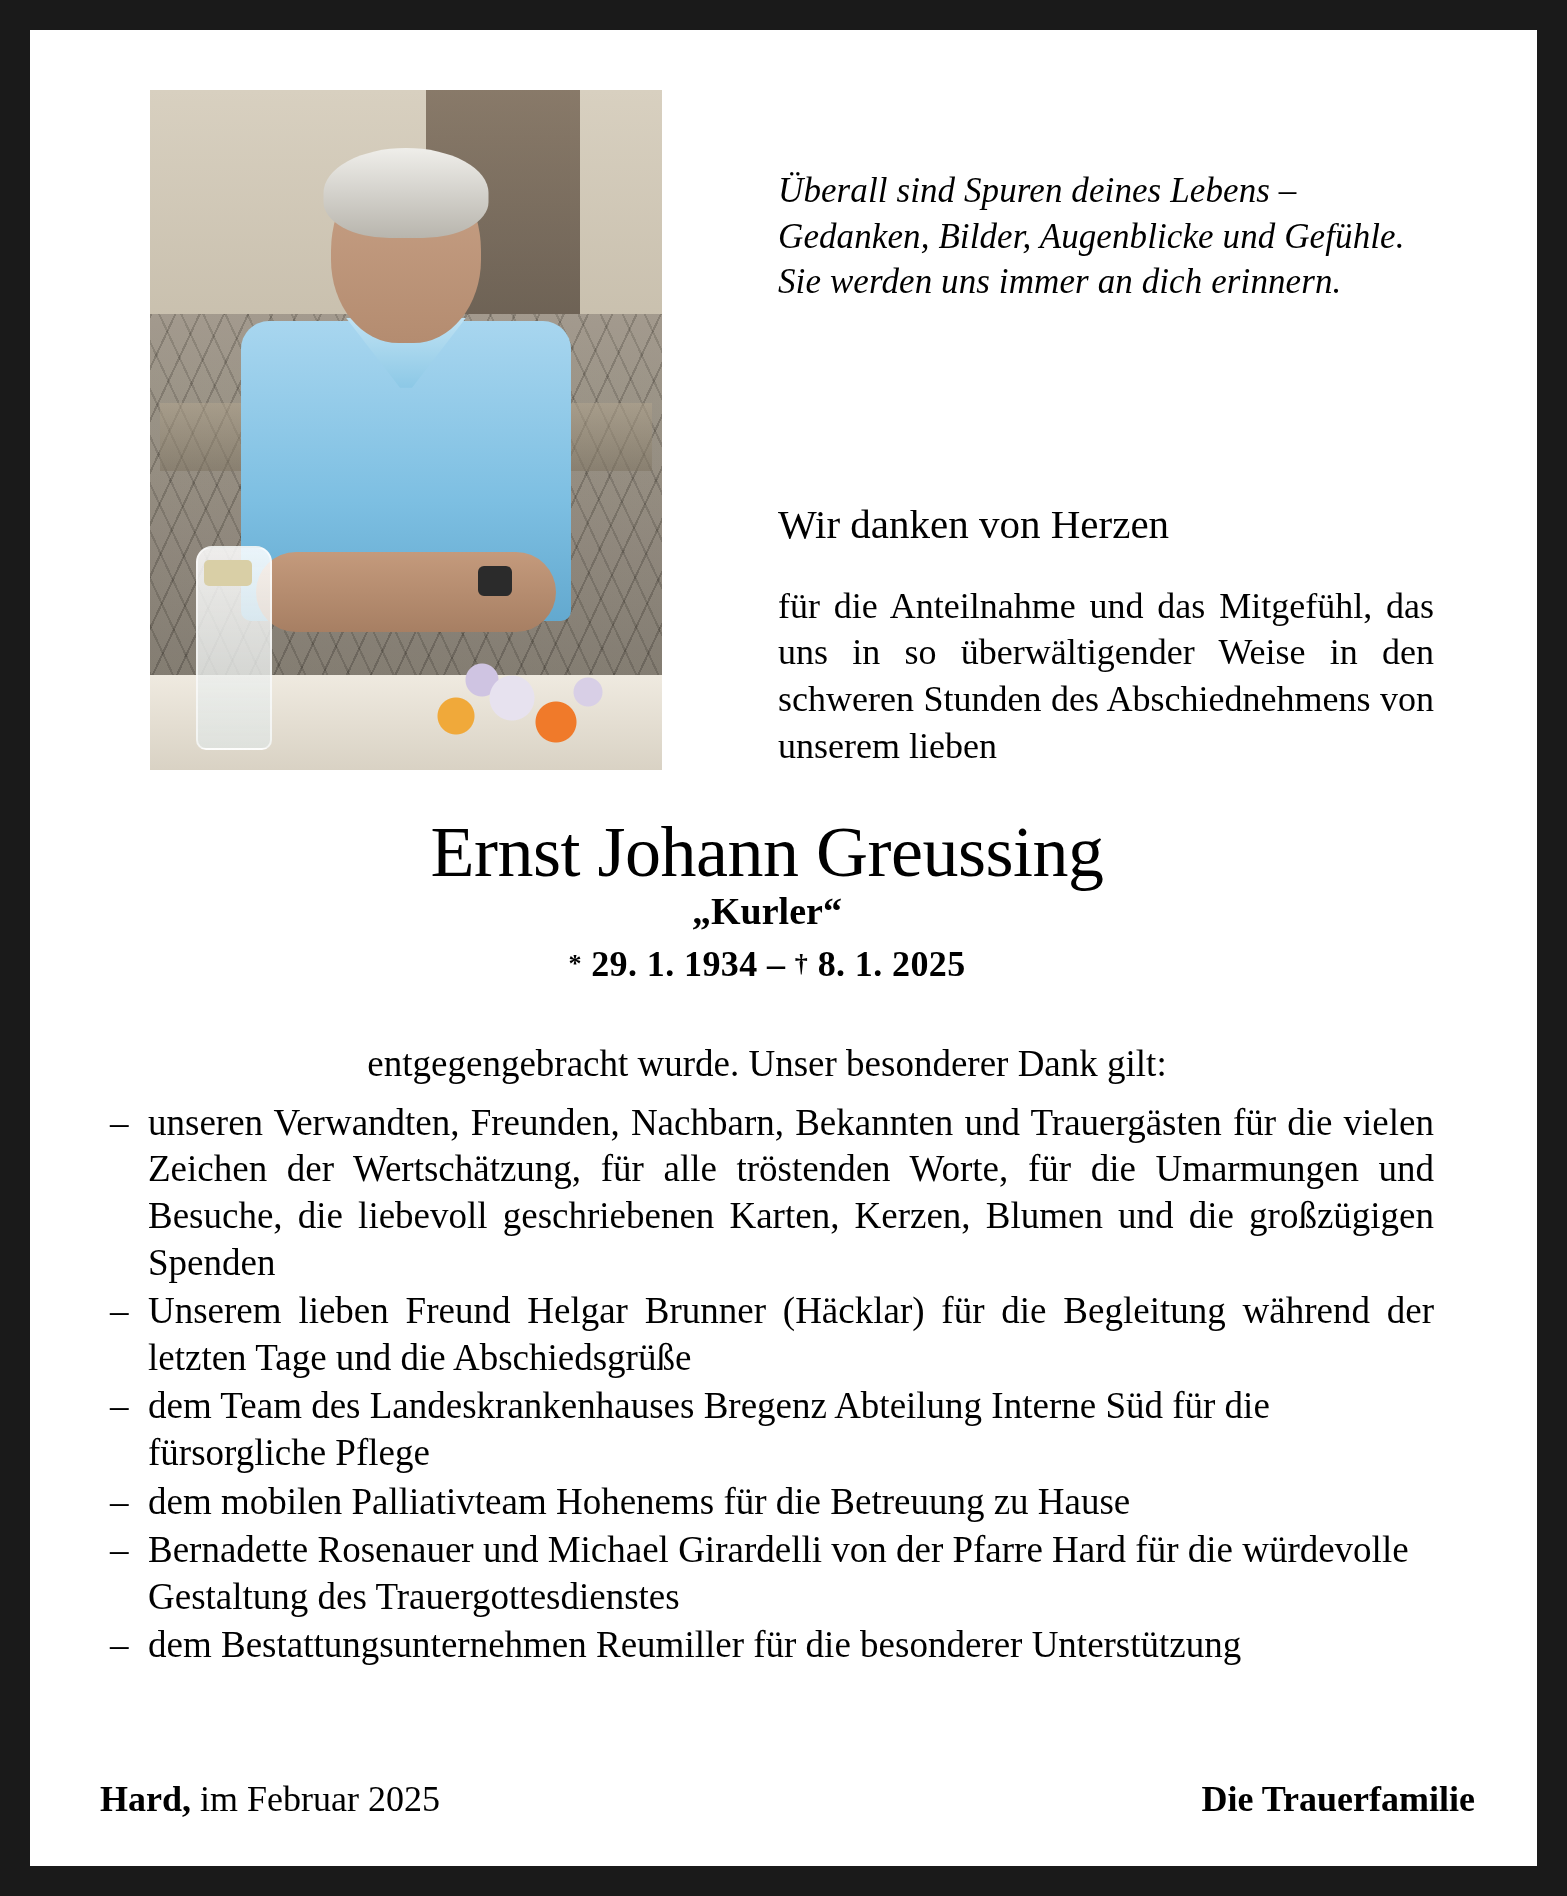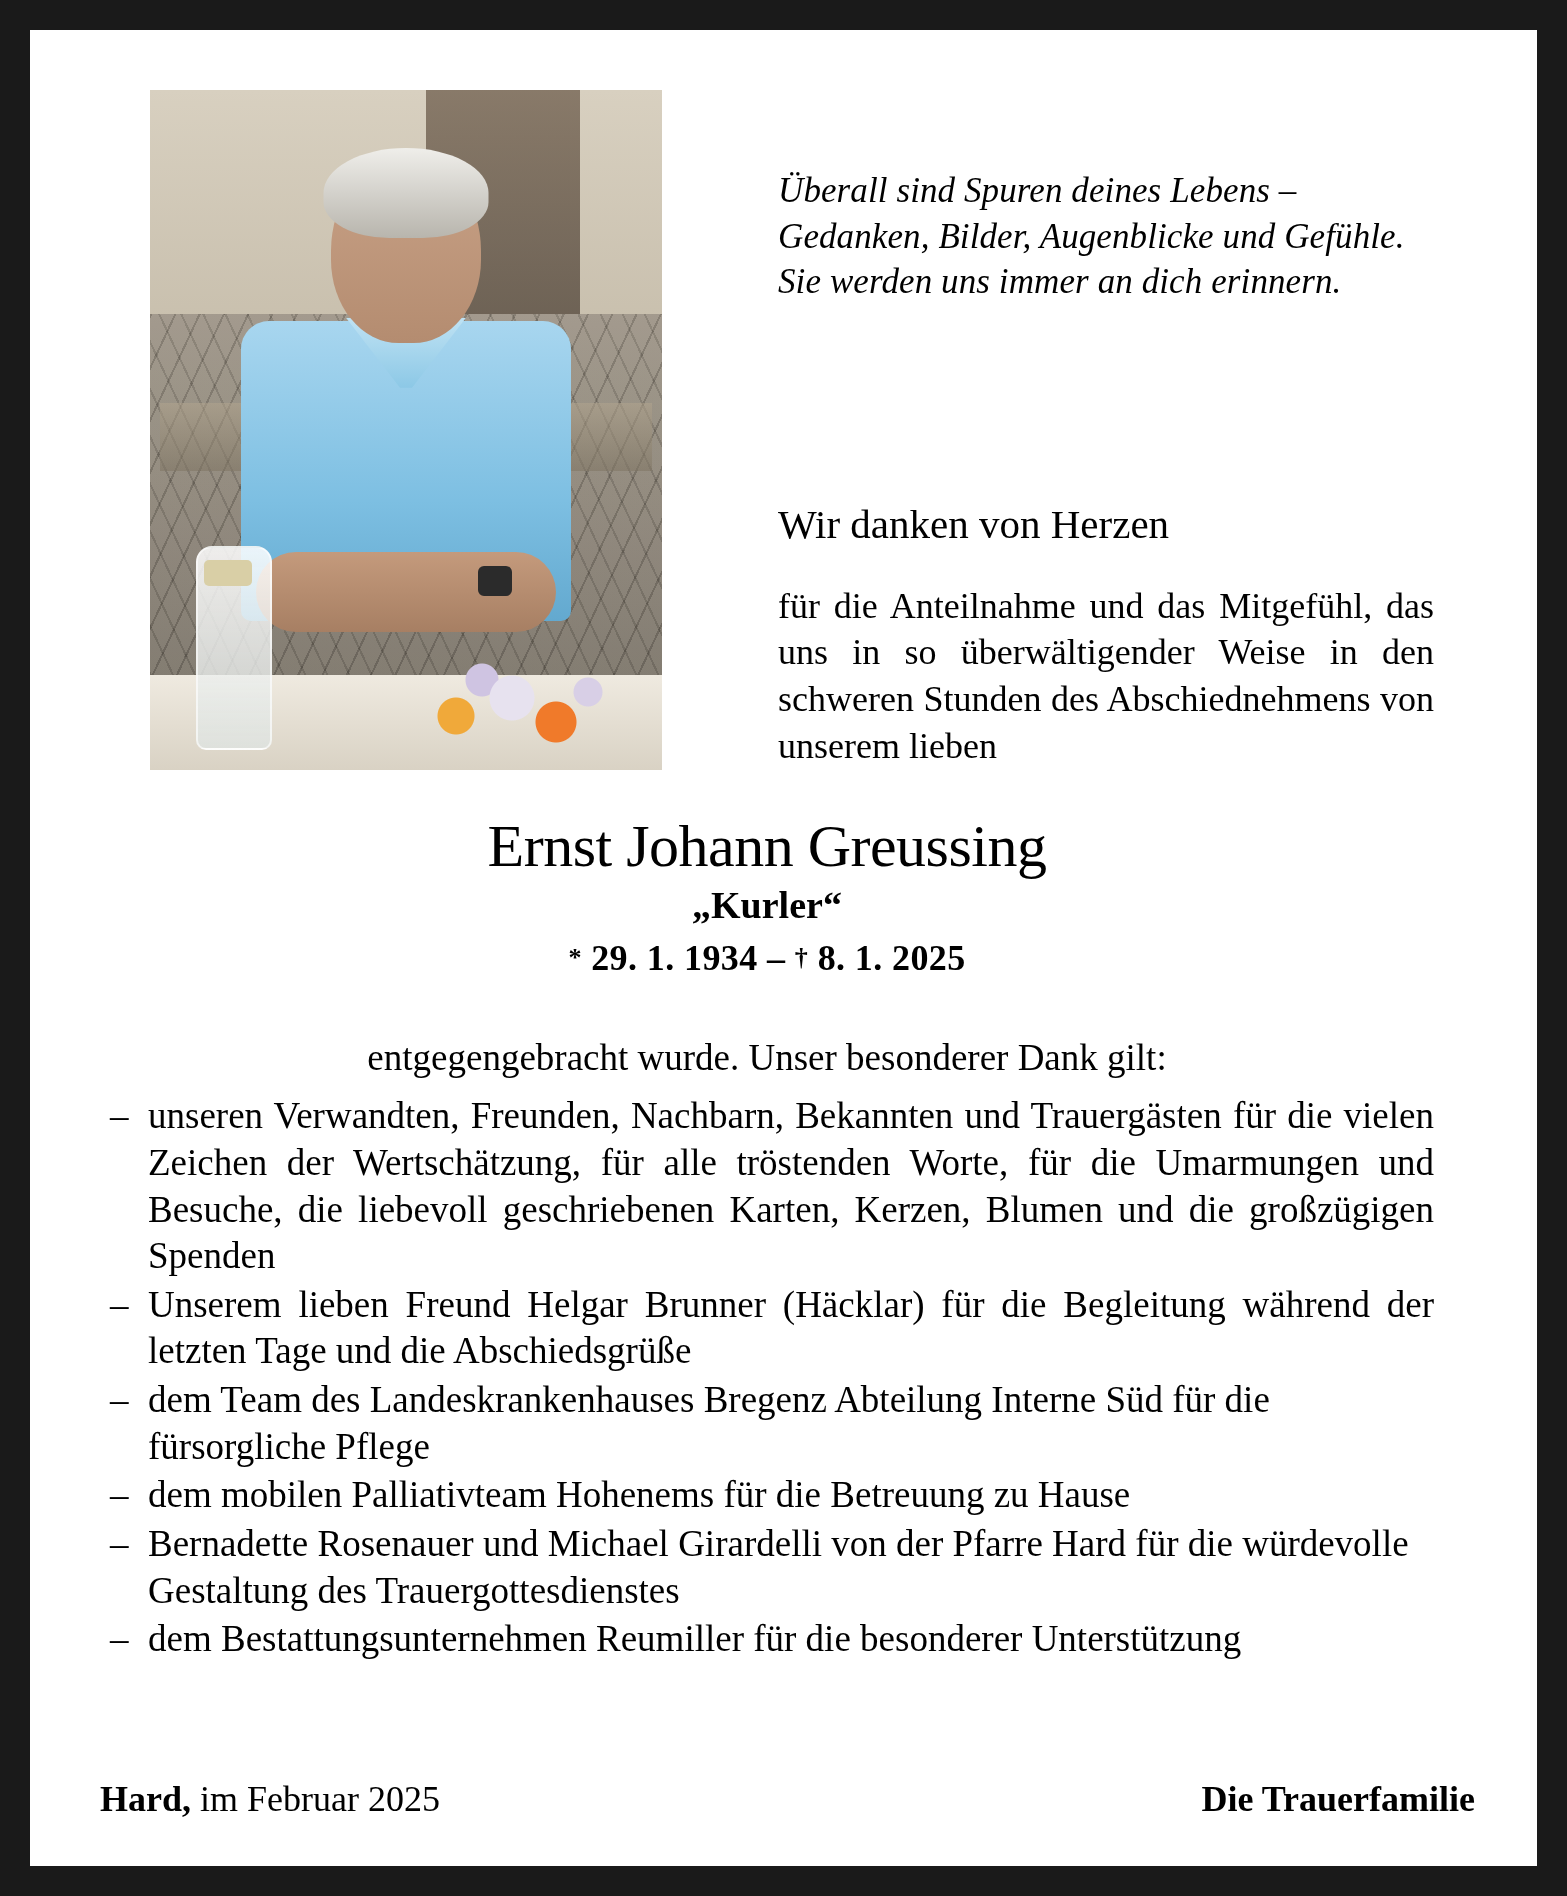--- a/index.html
+++ b/index.html
@@ -162,30 +162,29 @@
   .thanks-body {
     margin-top: 34px;
     font-size: 36px;
     line-height: 1.30;
     text-align: justify;
   }
 
   
   .name {
     text-align: center;
-    font-size: 60px;
+    font-size: 72px;
     line-height: 1.02;
     margin-top: 46px;
     letter-spacing: -0.5px;
   }
   .nickname {
     text-align: center;
     font-size: 38px;
     font-weight: bold;
-    margin-top: 6px;
     font-family: Liberation Serif, serif;
   }
   .dates {
     text-align: center;
     font-size: 36px;
     font-weight: bold;
     margin-top: 10px;
     letter-spacing: .4px;
   }
   .dates .star, .dates .cross {

